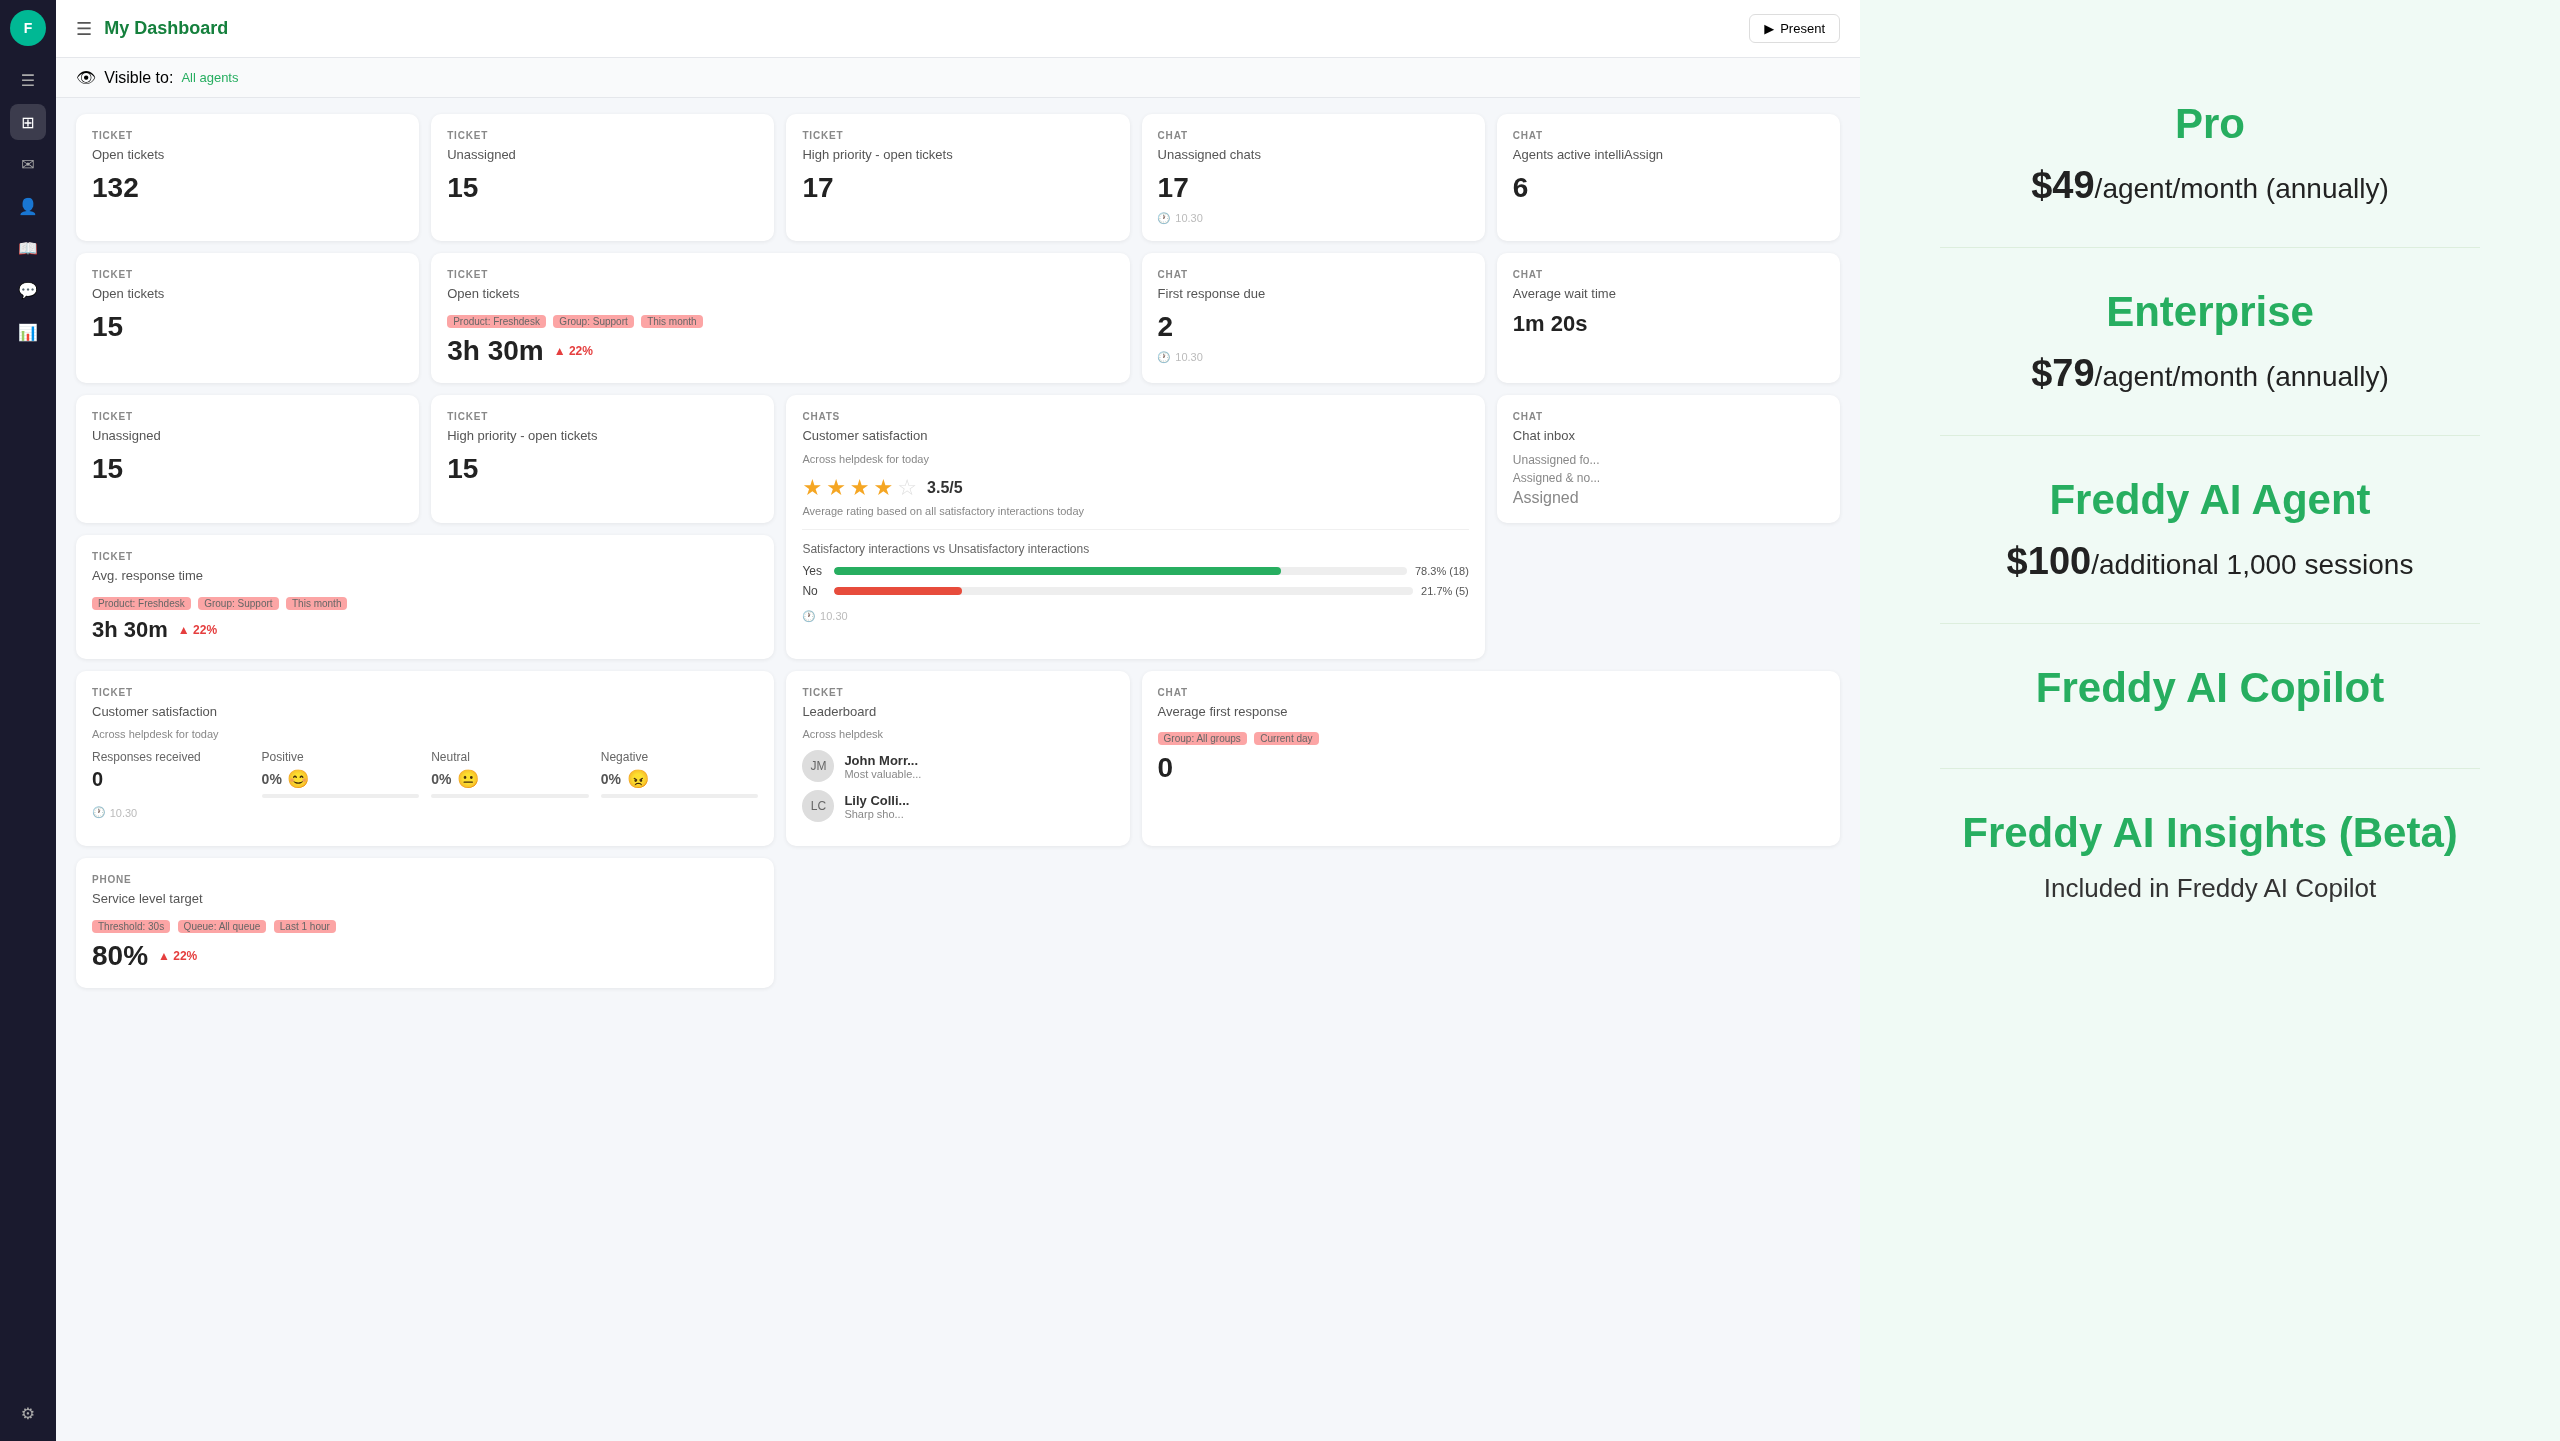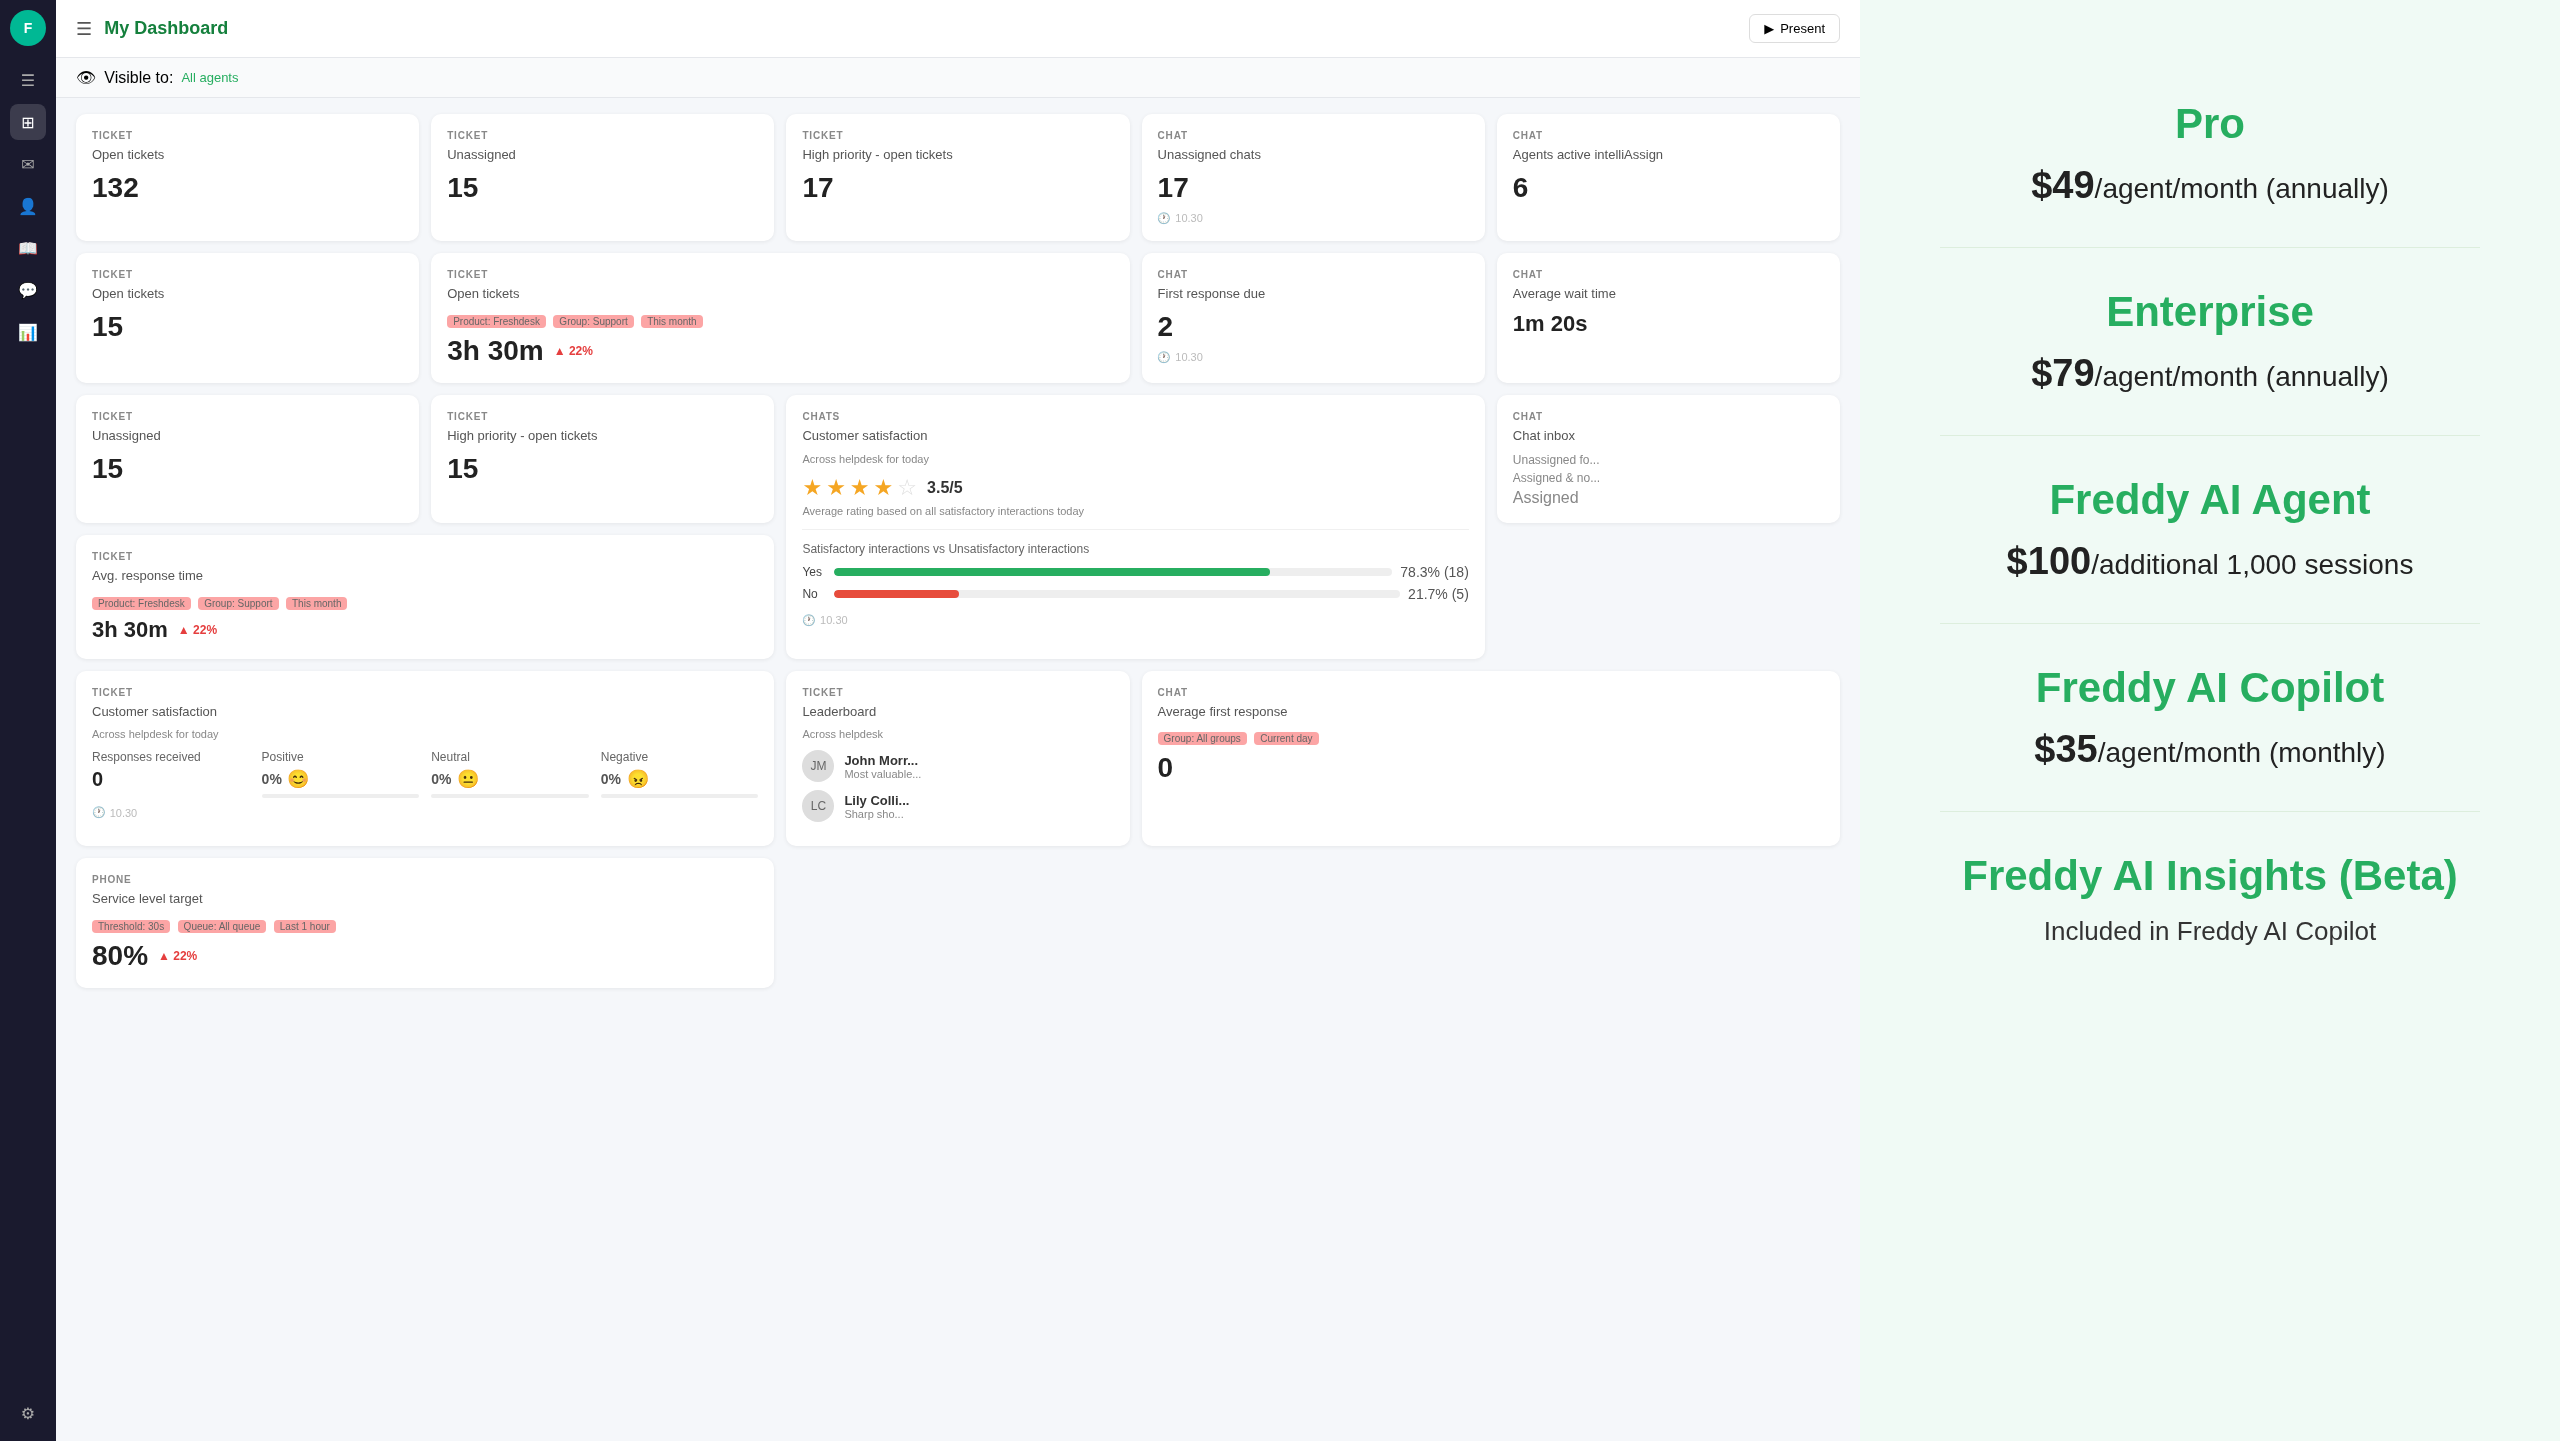--- a/index.html
+++ b/index.html
@@ -165,21 +165,21 @@
       display: flex;
       align-items: center;
       gap: 8px;
       margin-bottom: 6px;
     }
     .sat-label { font-size: 12px; color: #444; width: 24px; }
     .sat-bar-bg { flex: 1; height: 8px; background: #eee; border-radius: 4px; overflow: hidden; }
     .sat-bar-fill { height: 100%; border-radius: 4px; }
     .sat-bar-yes { background: #27ae60; }
     .sat-bar-no { background: #e74c3c; }
-    .sat-pct { font-size: 14px; color: #555; white-space: nowrap; }
+    .sat-pct { font-size: 11px; color: #555; white-space: nowrap; }
 
     
     .ticket-csat { grid-column: span 2; }
 
     .csat-responses {
       display: grid;
       grid-template-columns: 1fr 1fr 1fr 1fr;
       gap: 12px;
       margin-top: 10px;
     }
@@ -563,23 +563,20 @@
 
   <div class="pricing-tier">
     <div class="tier-name">Freddy AI Agent</div>
     <div class="tier-price">
       <strong>$100</strong><span>/additional 1,000 sessions</span>
     </div>
   </div>
 
   <div class="pricing-tier">
     <div class="tier-name">Freddy AI Copilot</div>
-    <div class="tier-price">
-      <strong>$35</strong><span>/agent/month (monthly)</span>
-    </div>
   </div>
 
   <div class="pricing-tier">
     <div class="tier-name">Freddy AI Insights (Beta)</div>
     <div class="tier-desc">Included in Freddy AI Copilot</div>
   </div>
 
 </div>
 
 </body></html>

